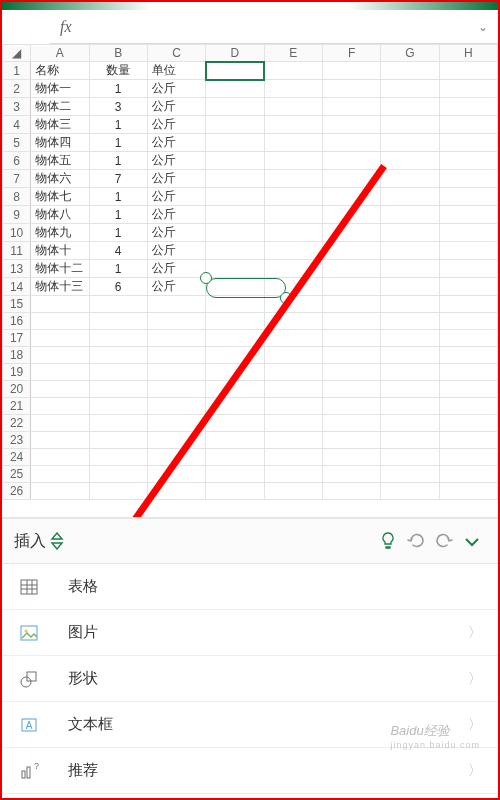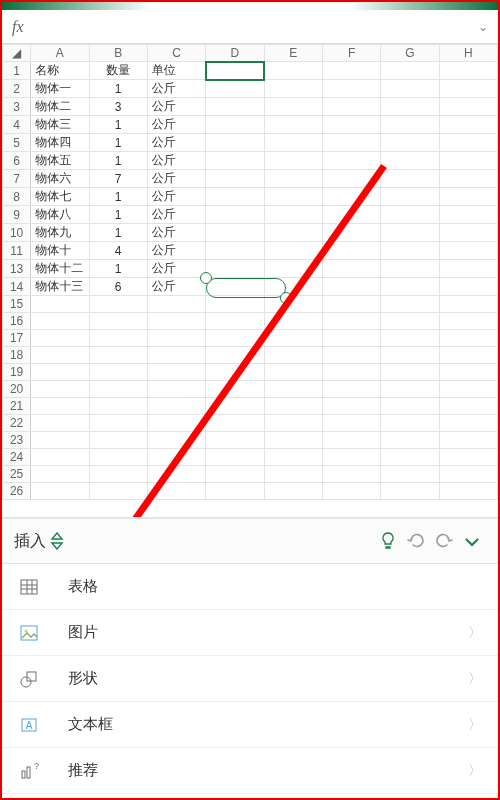--- a/index.html
+++ b/index.html
@@ -1,19 +1,19 @@
 <!DOCTYPE html>
 <html><head>
 <meta charset="utf-8">
 <style>
   * { box-sizing: border-box; margin: 0; padding: 0; }
   html, body { width: 500px; height: 800px; font-family: -apple-system, "Segoe UI", Arial, sans-serif; background: #fff; }
   .frame { width: 500px; height: 800px; border: 2px solid #e80000; position: relative; overflow: hidden; background: #fff; }
   .topbar { height: 8px; background: linear-gradient(to right, #0b6e3a 0%, #ffffff 30%, #ffffff 70%, #0b6e3a 100%); }
-  .fxbar { height: 34px; border-bottom: 1px solid #d9d9d9; display: flex; align-items: center; padding: 0 10px; color: #555; }
+  .fxbar { height: 34px; border-bottom: 1px solid #d9d9d9; display: flex; align-items: center; padding: 0 10px; color: #555; margin-left: 48px; }
   .fxbar .fx { font-style: italic; font-family: Georgia, serif; font-size: 16px; color: #666; }
   .fxbar .spacer { flex: 1; }
   .fxbar .chev { color: #888; font-size: 12px; }
   .sheet { position: relative; height: 474px; overflow: hidden; border-bottom: 1px solid #e5e5e5; }
   table.grid { border-collapse: collapse; table-layout: fixed; width: 100%; font-size: 12px; color: #333; }
   table.grid th, table.grid td { border: 1px solid #e3e3e3; height: 17px; padding: 0 4px; overflow: hidden; white-space: nowrap; }
   table.grid th { background: #fafafa; font-weight: normal; text-align: center; color: #666; }
   table.grid th.rowhdr { width: 28px; background: #fafafa; text-align: center; }
   table.grid td.rowhdr { background: #fafafa; text-align: center; color: #666; border-right: 1px solid #ccc; }
   table.grid col.rh { width: 28px; }
@@ -464,13 +464,17 @@
       <span class="mtext">推荐</span>
       <span class="chev">〉</span>
     </div>
     <div class="menuitem" style="border-bottom:none">
       
       
       
     </div>
   </div>
 
+  <div class="wm">
+    <span>Baidu经验</span>
+    <span class="sub">jingyan.baidu.com</span>
+  </div>
 </div>
 
 </body></html>

